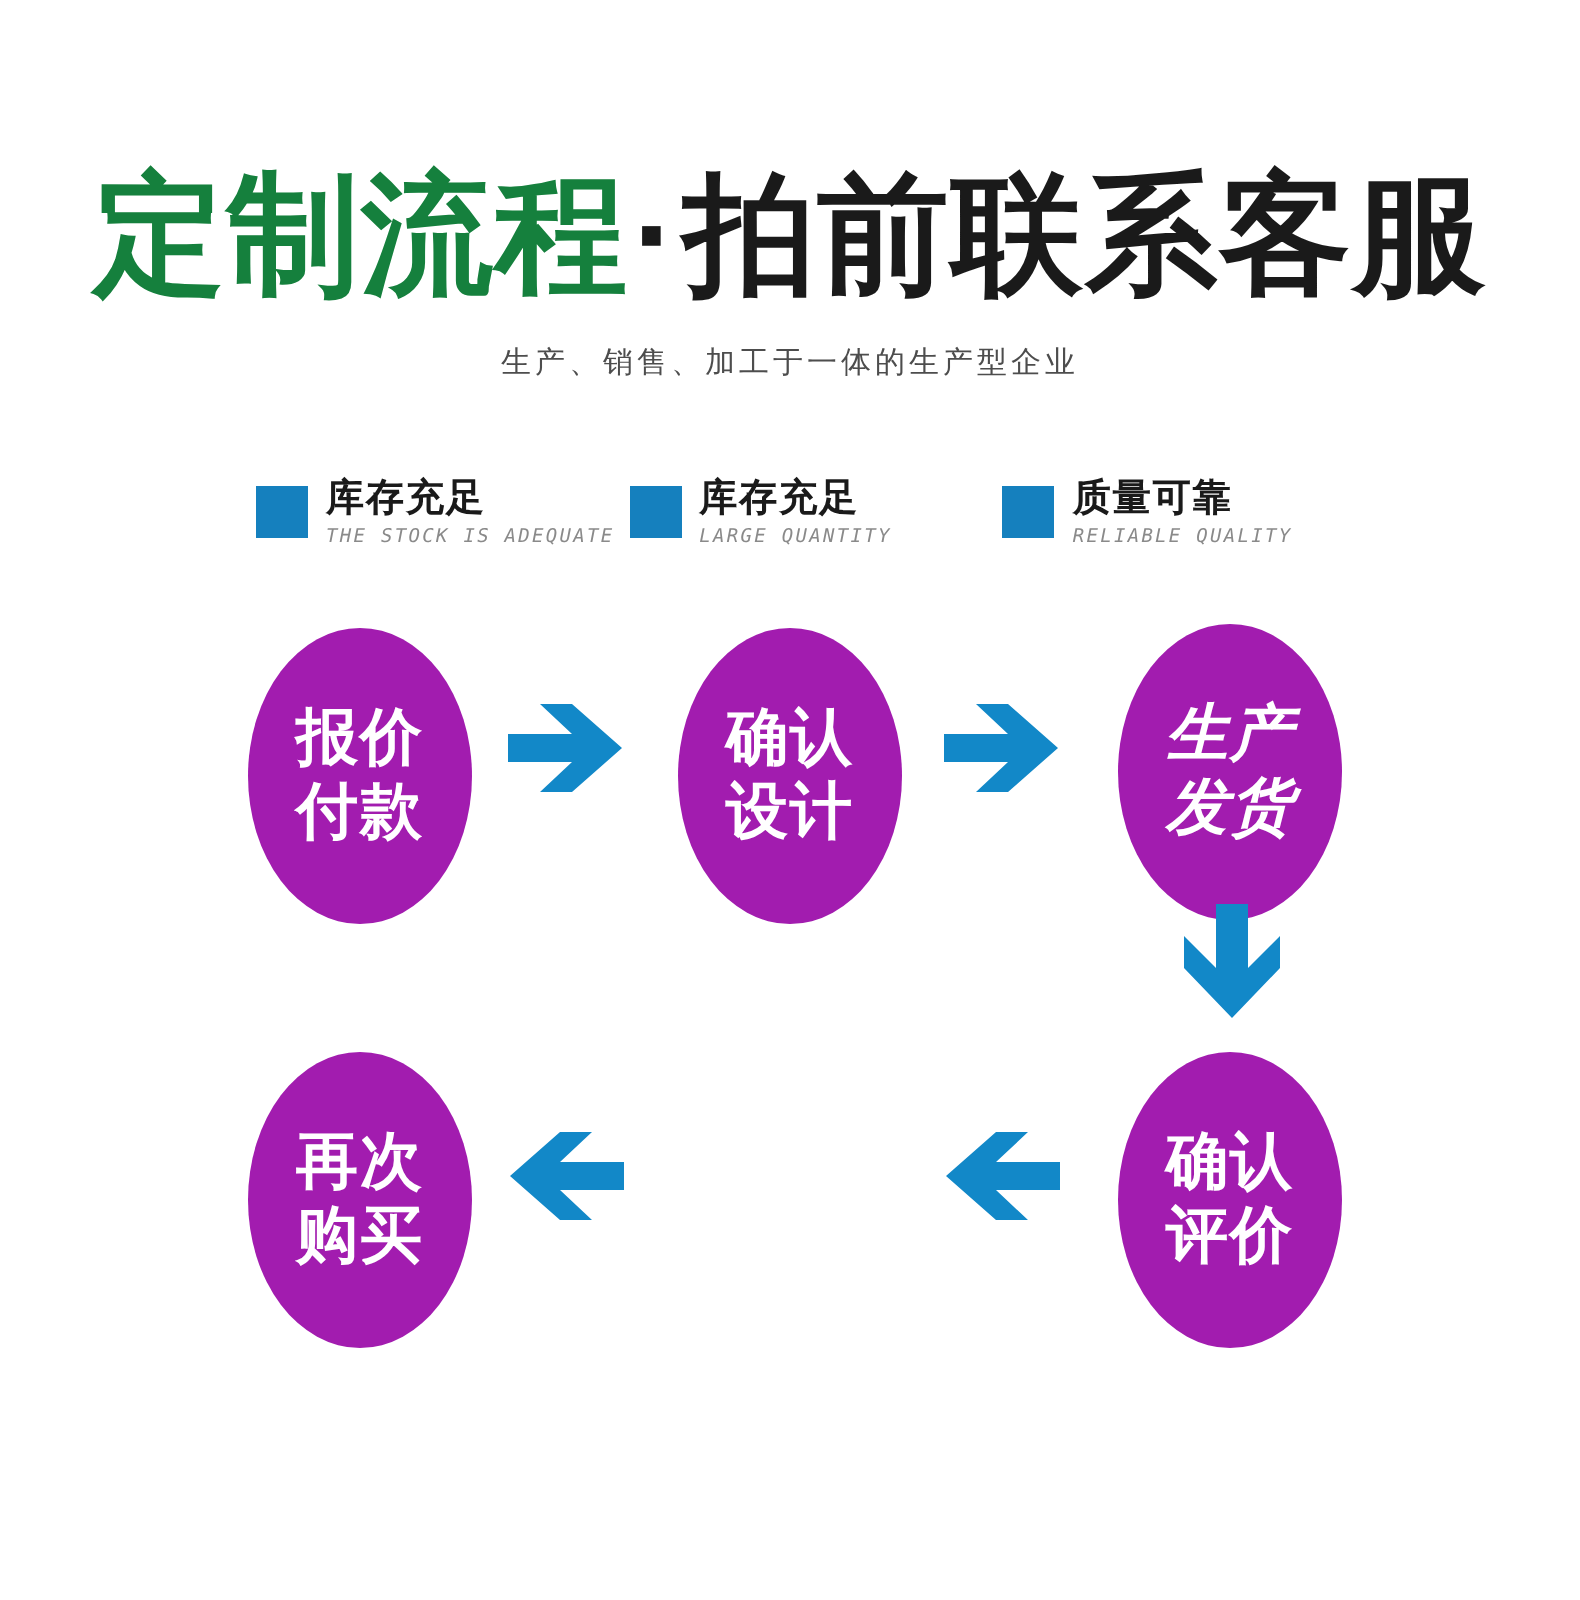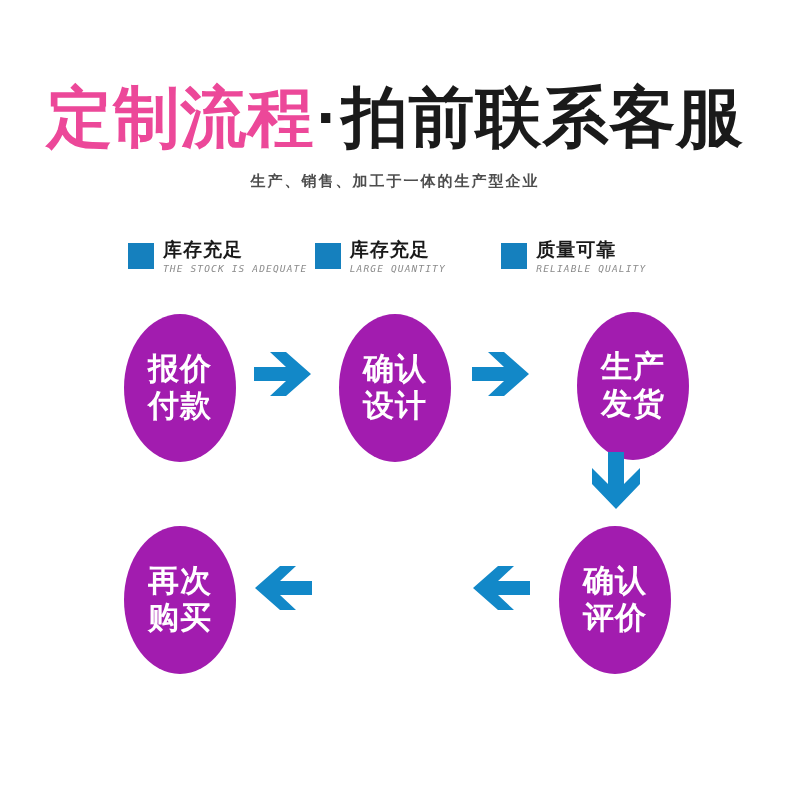--- a/index.html
+++ b/index.html
@@ -23,31 +23,31 @@
   }
   #title {
     text-align: center;
     margin-top: 84px;
     font-size: 66px;
     font-weight: bold;
     letter-spacing: 1px;
     line-height: 1;
     white-space: nowrap;
   }
-  #title .t-blue { color: #ec4899; }
+  #title .t-blue { color: #15803d; }
   #title .t-dot  { color: #1a1a1a; padding: 0 2px; }
   #title .t-dark { color: #1a1a1a; }
 
   #subtitle {
     text-align: center;
     margin-top: 22px;
     font-size: 15px;
     color: #4d4d4d;
     letter-spacing: 2px;
-    font-weight: bold;
+    font-weight: normal;
   }
 
   
   #badges {
     position: absolute;
     top: 240px;
     left: 118px;
     width: 560px;
     display: flex;
     gap: 0;
@@ -105,21 +105,21 @@
     color: #ffffff;
     font-weight: bold;
     font-size: 31px;
     line-height: 1.18;
     letter-spacing: 1px;
   }
   .node span { display: block; }
 
   .node-1 { left: 124px; top: 14px; }
   .node-2 { left: 339px; top: 14px; }
-  .node-3 { left: 577px; top: 12px; }
+  .node-3 { left: 559px; top: 12px; font-style: italic; }
   .node-4 { left: 559px; top: 226px; }
   .node-5 { left: 339px; top: 226px; }
   .node-6 { left: 124px; top: 226px; }
 
   .arrow {
     position: absolute;
     color: #1288c8;
   }
   .arrow-r1 { left: 252px; top: 48px; }
   .arrow-r2 { left: 470px; top: 48px; }

